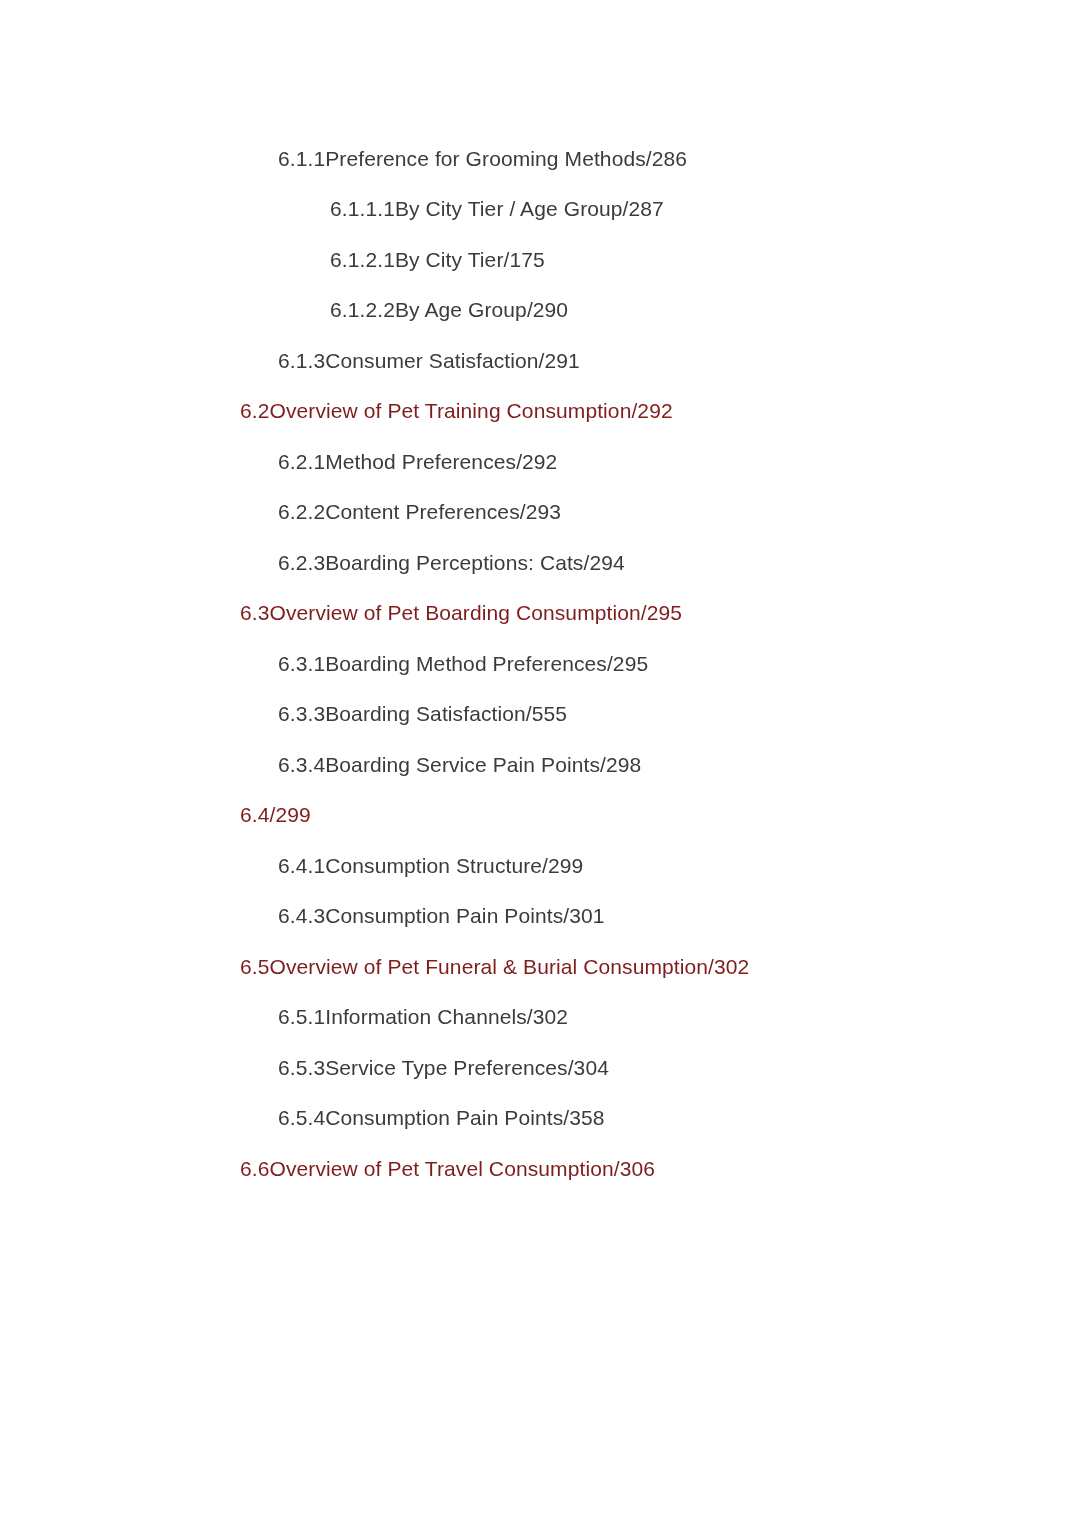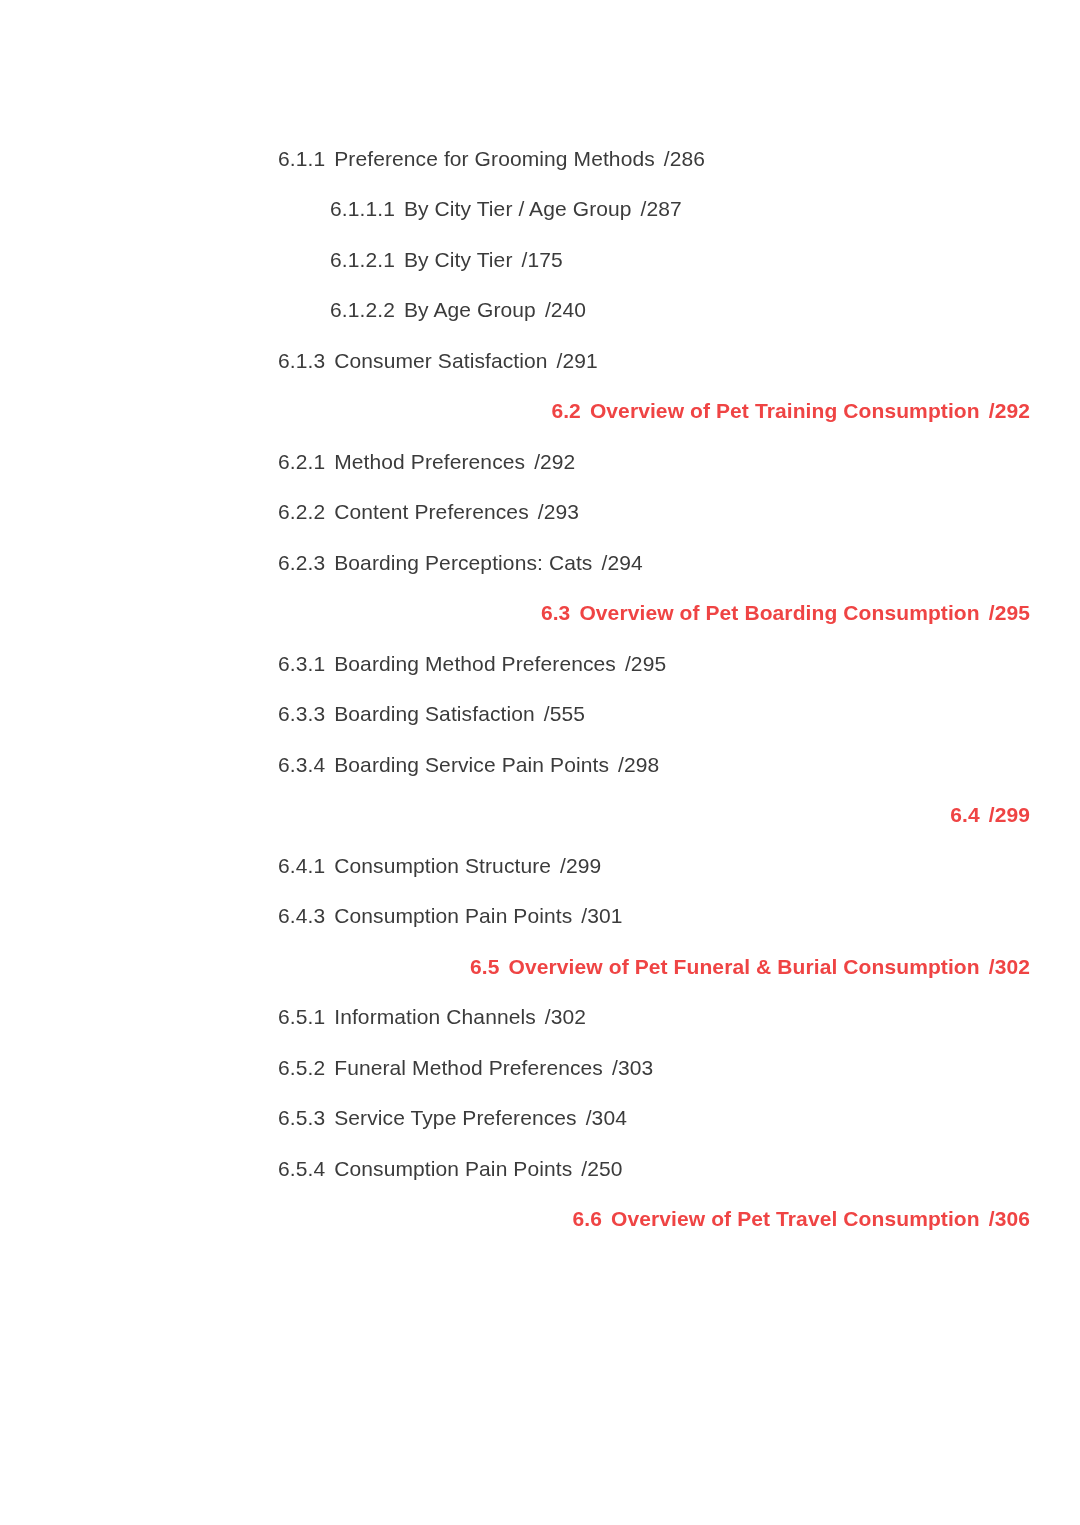--- a/index.html
+++ b/index.html
@@ -28,27 +28,25 @@
   }
   .toc-row {
     height: 50.5px;
     display: flex;
     align-items: center;
     font-size: 21px;
     line-height: 1.2;
     letter-spacing: 0.1px;
     white-space: nowrap;
     color: #3b3b3b;
-    gap: 9px;
   }
   .toc-row.level-1 {
     padding-left: 0;
-    font-weight: 700;
-    color: #ef4444;
-    justify-content: flex-end;
+    font-weight: 400;
+    color: #7f1d1d;
   }
   .toc-row.level-2 {
     padding-left: 38px;
     font-weight: 400;
   }
   .toc-row.level-3 {
     padding-left: 90px;
     font-weight: 400;
   }
 </style>
@@ -68,21 +66,21 @@
         <span>/287</span>
       </div>
       <div class="toc-row level-3">
         <span>6.1.2.1 </span>
         <span>By City Tier </span>
         <span>/175</span>
       </div>
       <div class="toc-row level-3">
         <span>6.1.2.2 </span>
         <span>By Age Group </span>
-        <span>/240</span>
+        <span>/290</span>
       </div>
       <div class="toc-row level-2">
         <span>6.1.3 </span>
         <span>Consumer Satisfaction </span>
         <span>/291</span>
       </div>
       <div class="toc-row level-1">
         <span>6.2 </span>
         <span>Overview of Pet Training Consumption </span>
         <span>/292</span>
@@ -140,33 +138,28 @@
         <span>6.5 </span>
         <span>Overview of Pet Funeral &amp; Burial Consumption </span>
         <span>/302</span>
       </div>
       <div class="toc-row level-2">
         <span>6.5.1 </span>
         <span>Information Channels </span>
         <span>/302</span>
       </div>
       <div class="toc-row level-2">
-        <span>6.5.2 </span>
-        <span>Funeral Method Preferences </span>
-        <span>/303</span>
-      </div>
-      <div class="toc-row level-2">
         <span>6.5.3 </span>
         <span>Service Type Preferences </span>
         <span>/304</span>
       </div>
       <div class="toc-row level-2">
         <span>6.5.4 </span>
         <span>Consumption Pain Points </span>
-        <span>/250</span>
+        <span>/358</span>
       </div>
       <div class="toc-row level-1">
         <span>6.6 </span>
         <span>Overview of Pet Travel Consumption </span>
         <span>/306</span>
       </div>
     </div>
 </div>
 
 </body></html>

